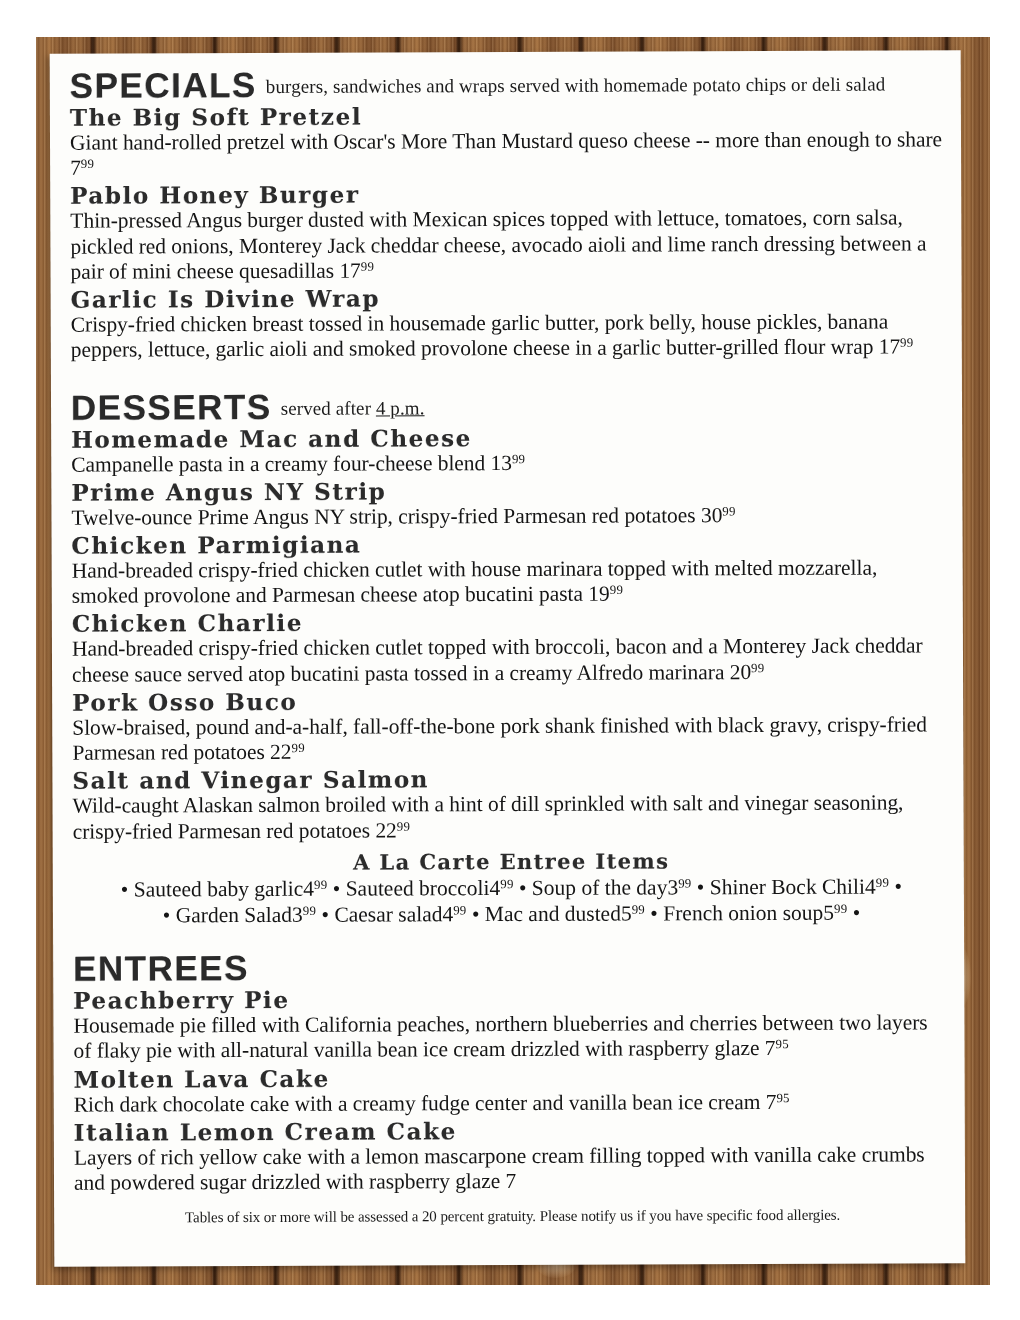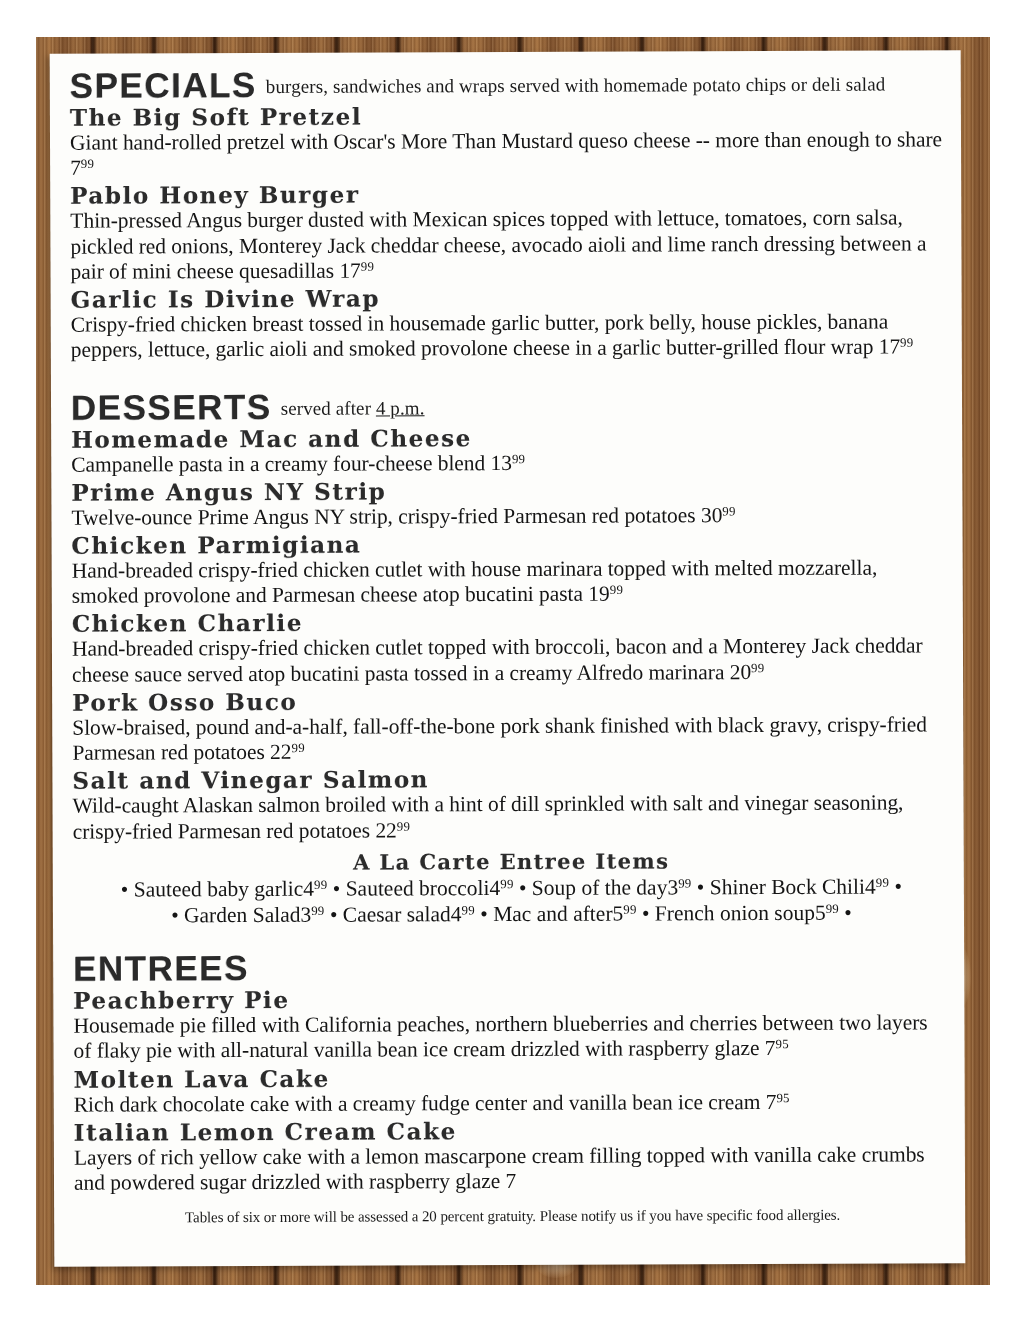--- a/index.html
+++ b/index.html
@@ -267,21 +267,21 @@
       <span>•</span>
       <span>Shiner Bock Chili</span><span>4</span><sup class="cents">99</sup>
       <span>•</span>
     </div>
     <div class="alacarte-line">
       <span>•</span>
       <span>Garden Salad</span><span>3</span><sup class="cents">99</sup>
       <span>•</span>
       <span>Caesar salad</span><span>4</span><sup class="cents">99</sup>
       <span>•</span>
-      <span>Mac and after</span><span>5</span><sup class="cents">99</sup>
+      <span>Mac and dusted</span><span>5</span><sup class="cents">99</sup>
       <span>•</span>
       <span>French onion soup</span><span>5</span><sup class="cents">99</sup>
       <span>•</span>
     </div>
 
     <div class="gap-entrees-desserts"></div>
 
     <div class="section-row">
       <span class="section-head">ENTREES</span>
     </div>

